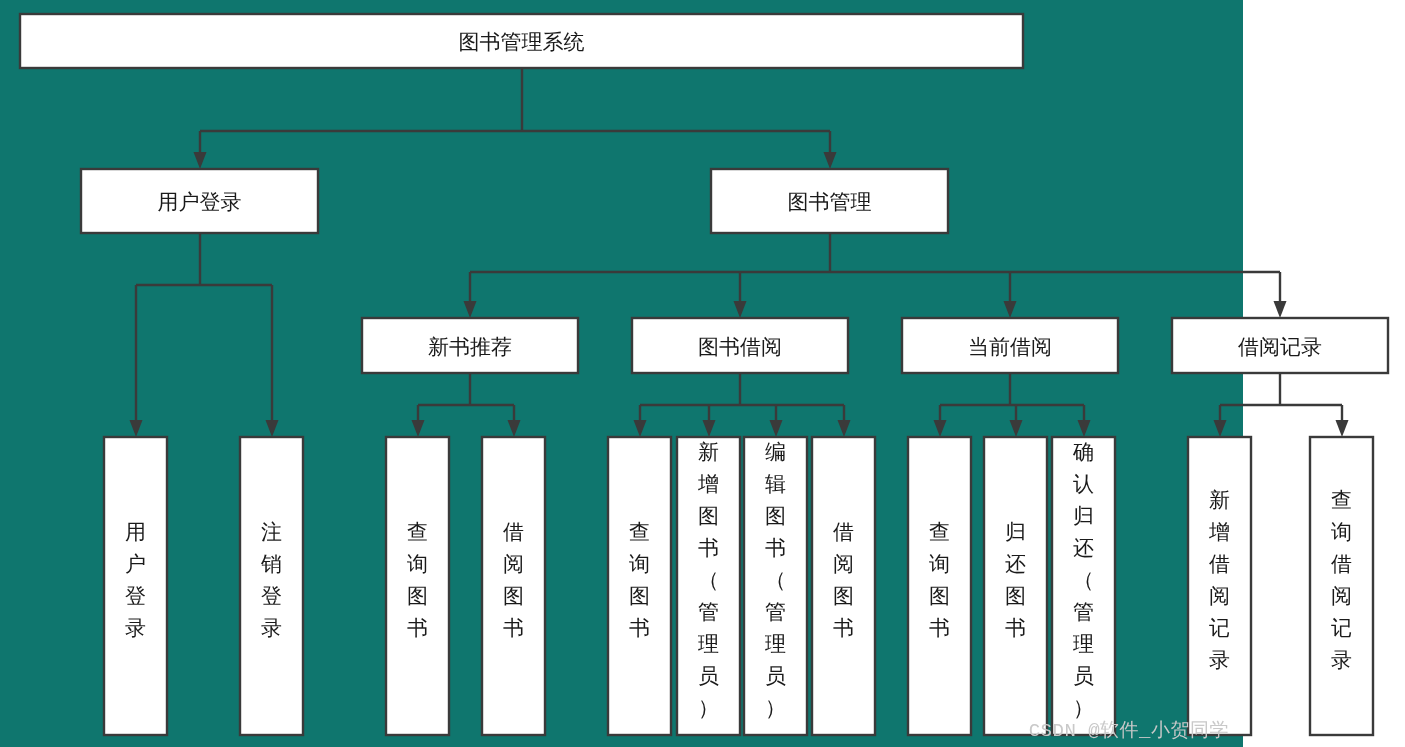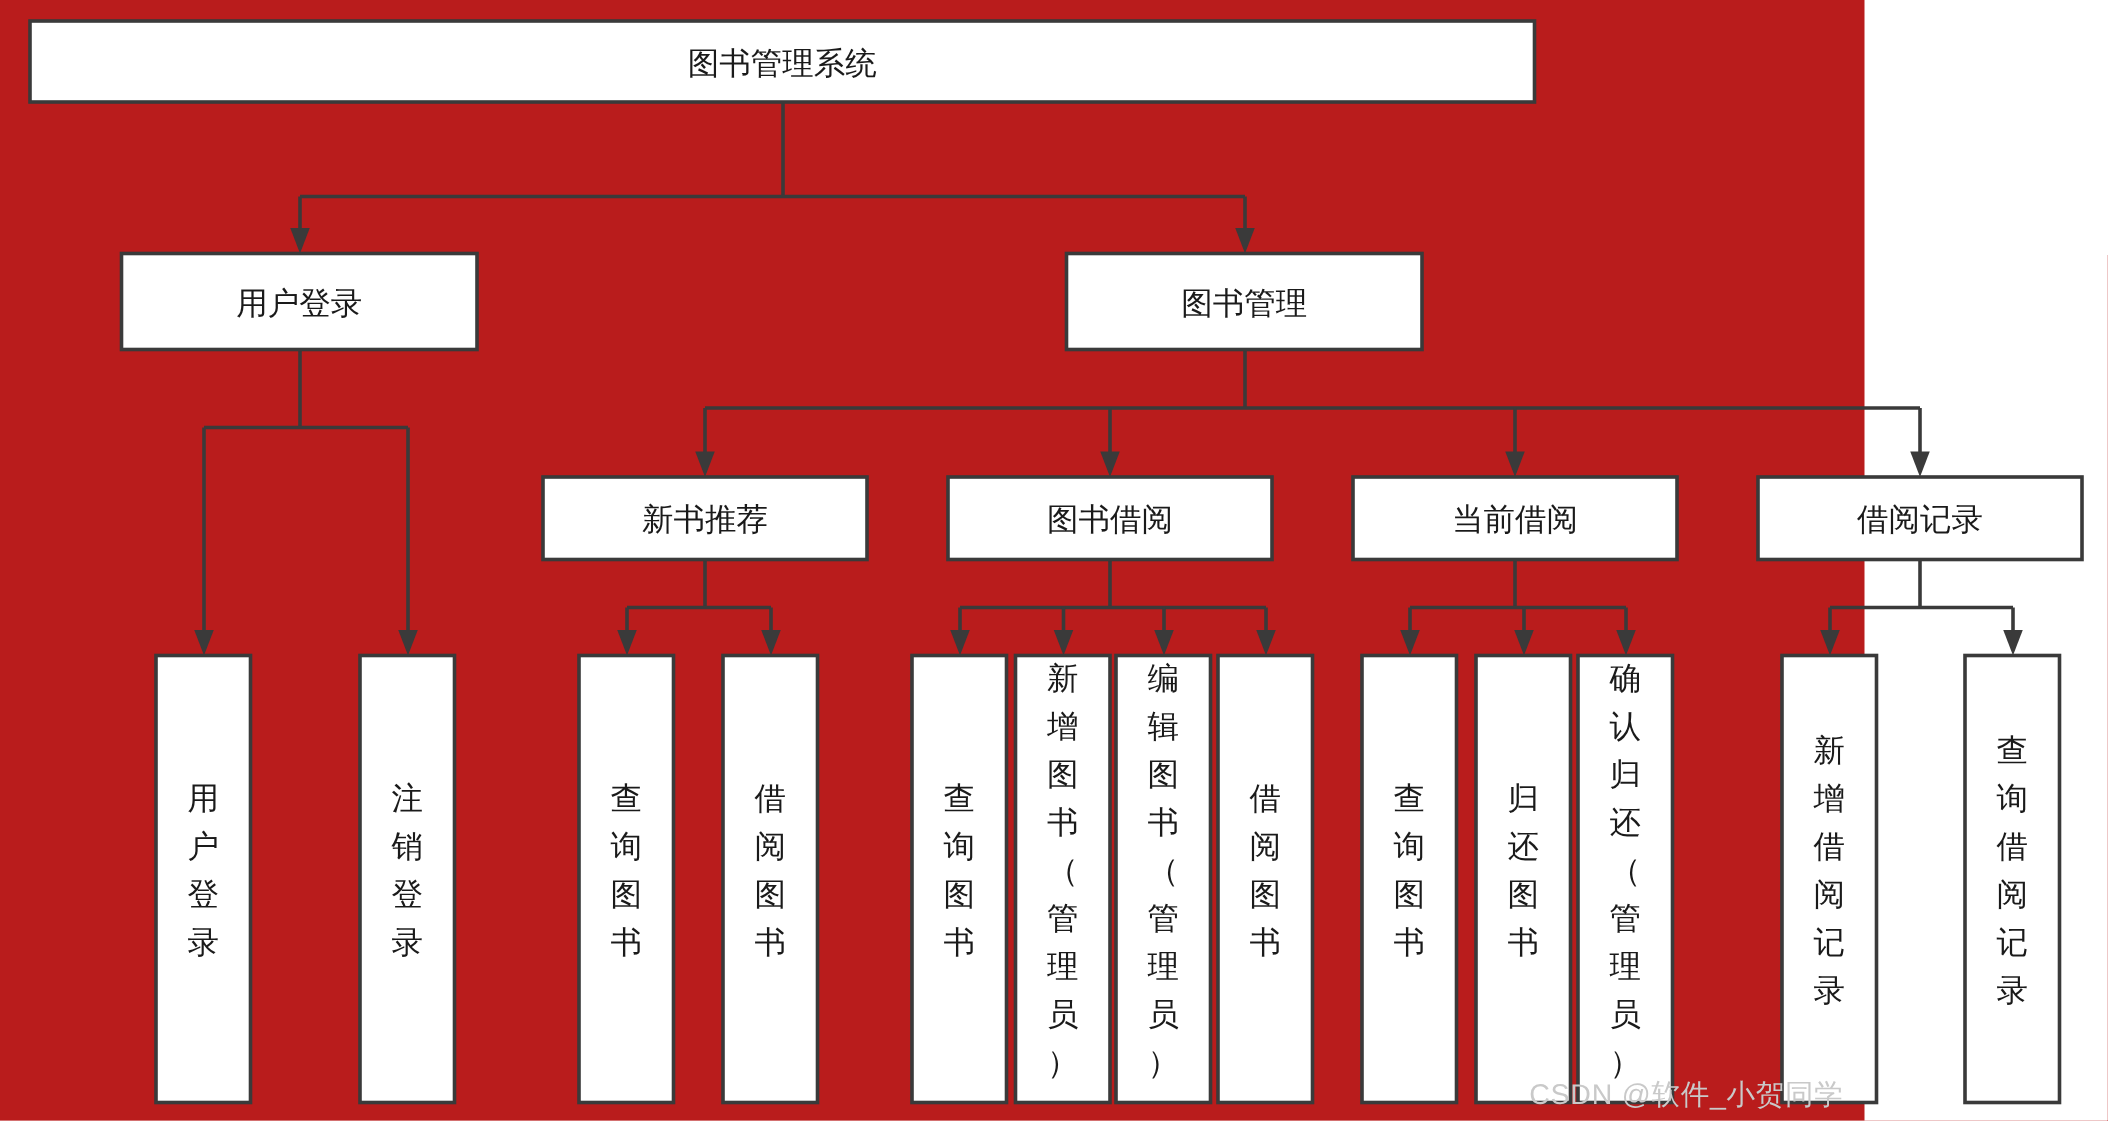--- a/index.html
+++ b/index.html
@@ -11,21 +11,21 @@
   body {
     width: 1405px;
     height: 747px;
     font-family: "DejaVu Sans", "Liberation Sans", sans-serif;
     overflow: hidden;
   }
   #diagram-root {
     position: relative;
     width: 1243px;
     height: 747px;
-    background: #b91c1c;
+    background: #0f766e;
   }
   svg#tree-svg {
     position: absolute;
     left: 0;
     top: 0;
     width: 1405px;
     height: 747px;
     display: block;
   }
   .node-box {
@@ -53,21 +53,21 @@
   .node-label-v {
     font-family: "DejaVu Sans", "Liberation Sans", sans-serif;
     font-size: 21px;
     fill: #1a1a1a;
     text-anchor: middle;
   }
   .watermark {
     position: absolute;
     right: 14px;
     bottom: 4px;
-    font-family: Liberation Sans, sans-serif;
+    font-family: Liberation Mono, monospace;
     font-size: 19px;
     color: #c9c9c9;
     letter-spacing: 0.5px;
     white-space: nowrap;
     pointer-events: none;
     user-select: none;
   }
 </style>
 </head>
 <body>

